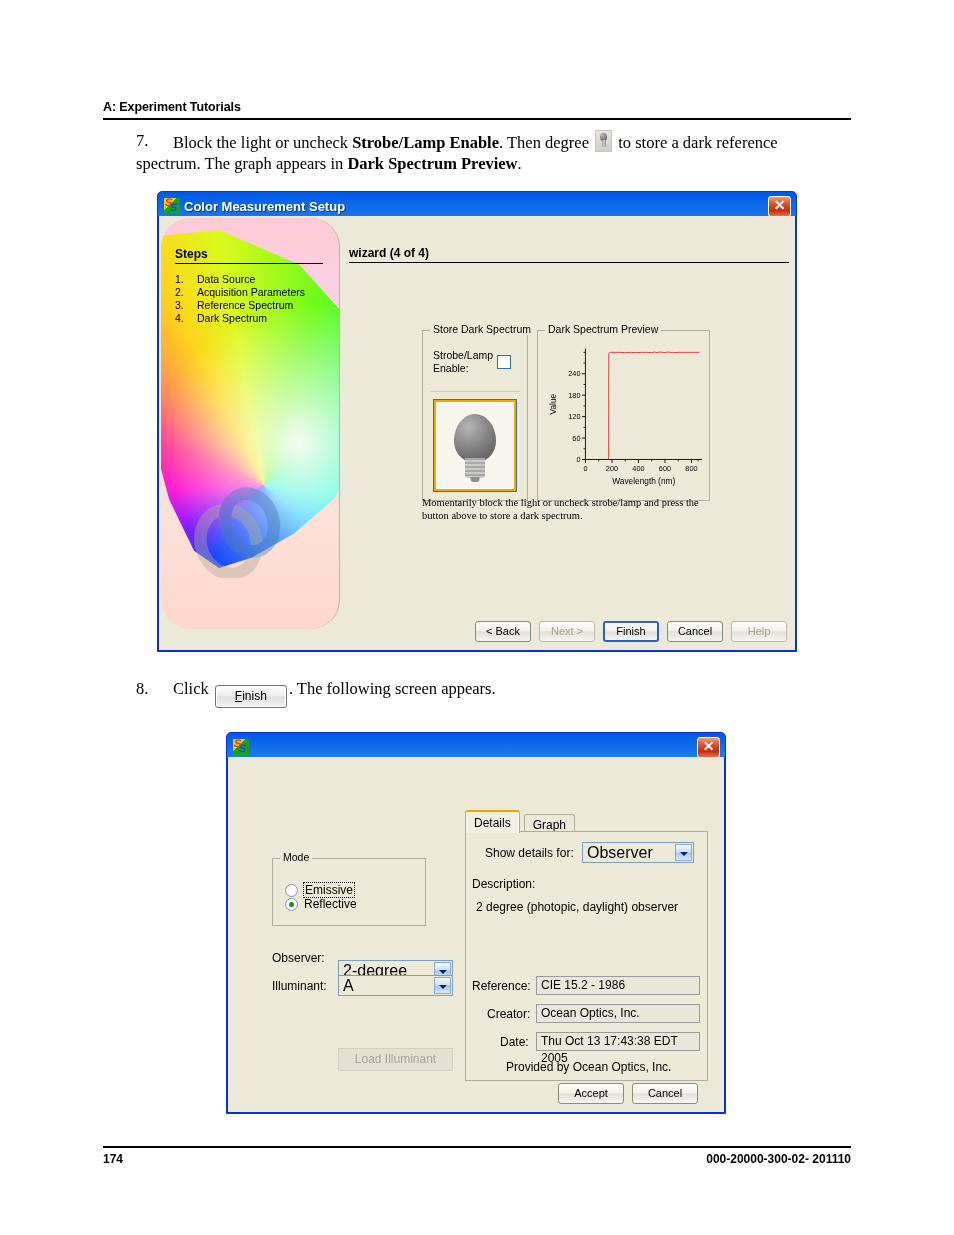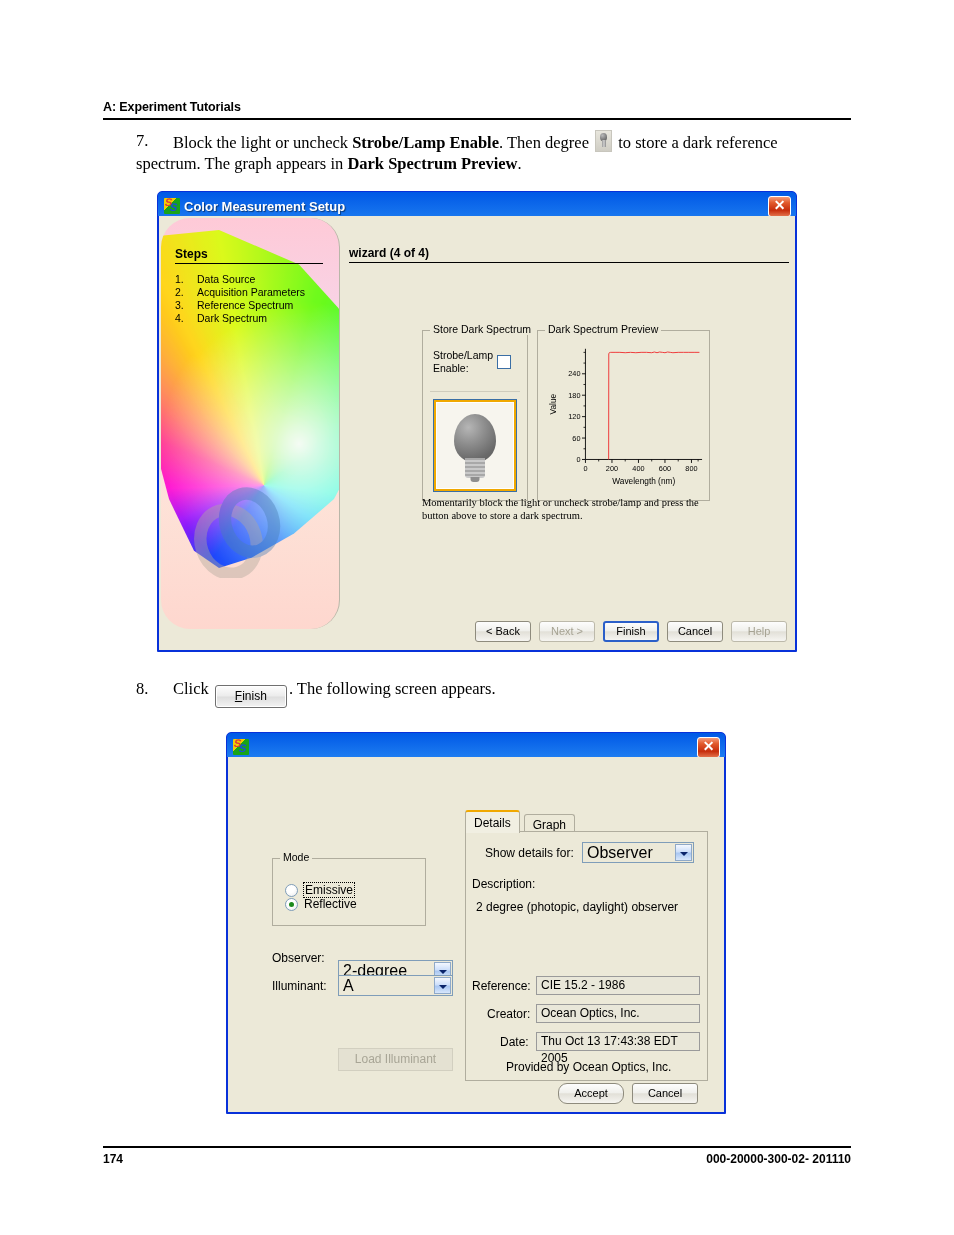--- a/index.html
+++ b/index.html
@@ -535,21 +535,21 @@
       <div class="tp-label" style="left:21px; top:175px;">Creator:</div>
       <div class="ro-field" style="left:70px; top:172px; width:164px;">Ocean Optics, Inc.</div>
 
       <div class="tp-label" style="left:34px; top:203px;">Date:</div>
       <div class="ro-field" style="left:70px; top:200px; width:164px;">Thu Oct 13 17:43:38 EDT 2005</div>
 
       <div class="tp-label" style="left:40px; top:228px;">Provided by Ocean Optics, Inc.</div>
     </div>
 
     <div class="btnrow">
-      <div class="xpbtn" style="left:330px;width:66px;border-radius:9px;"><span>Accept</span></div>
+      <div class="xpbtn" style="left:330px;width:66px;"><span>Accept</span></div>
       <div class="xpbtn" style="left:404px;width:66px;"><span>Cancel</span></div>
     </div>
 
   </div>
 </div>
 
 <div class="footer-rule"></div>
 <div class="footer-left">174</div>
 <div class="footer-right">000-20000-300-02- 201110</div>
 

